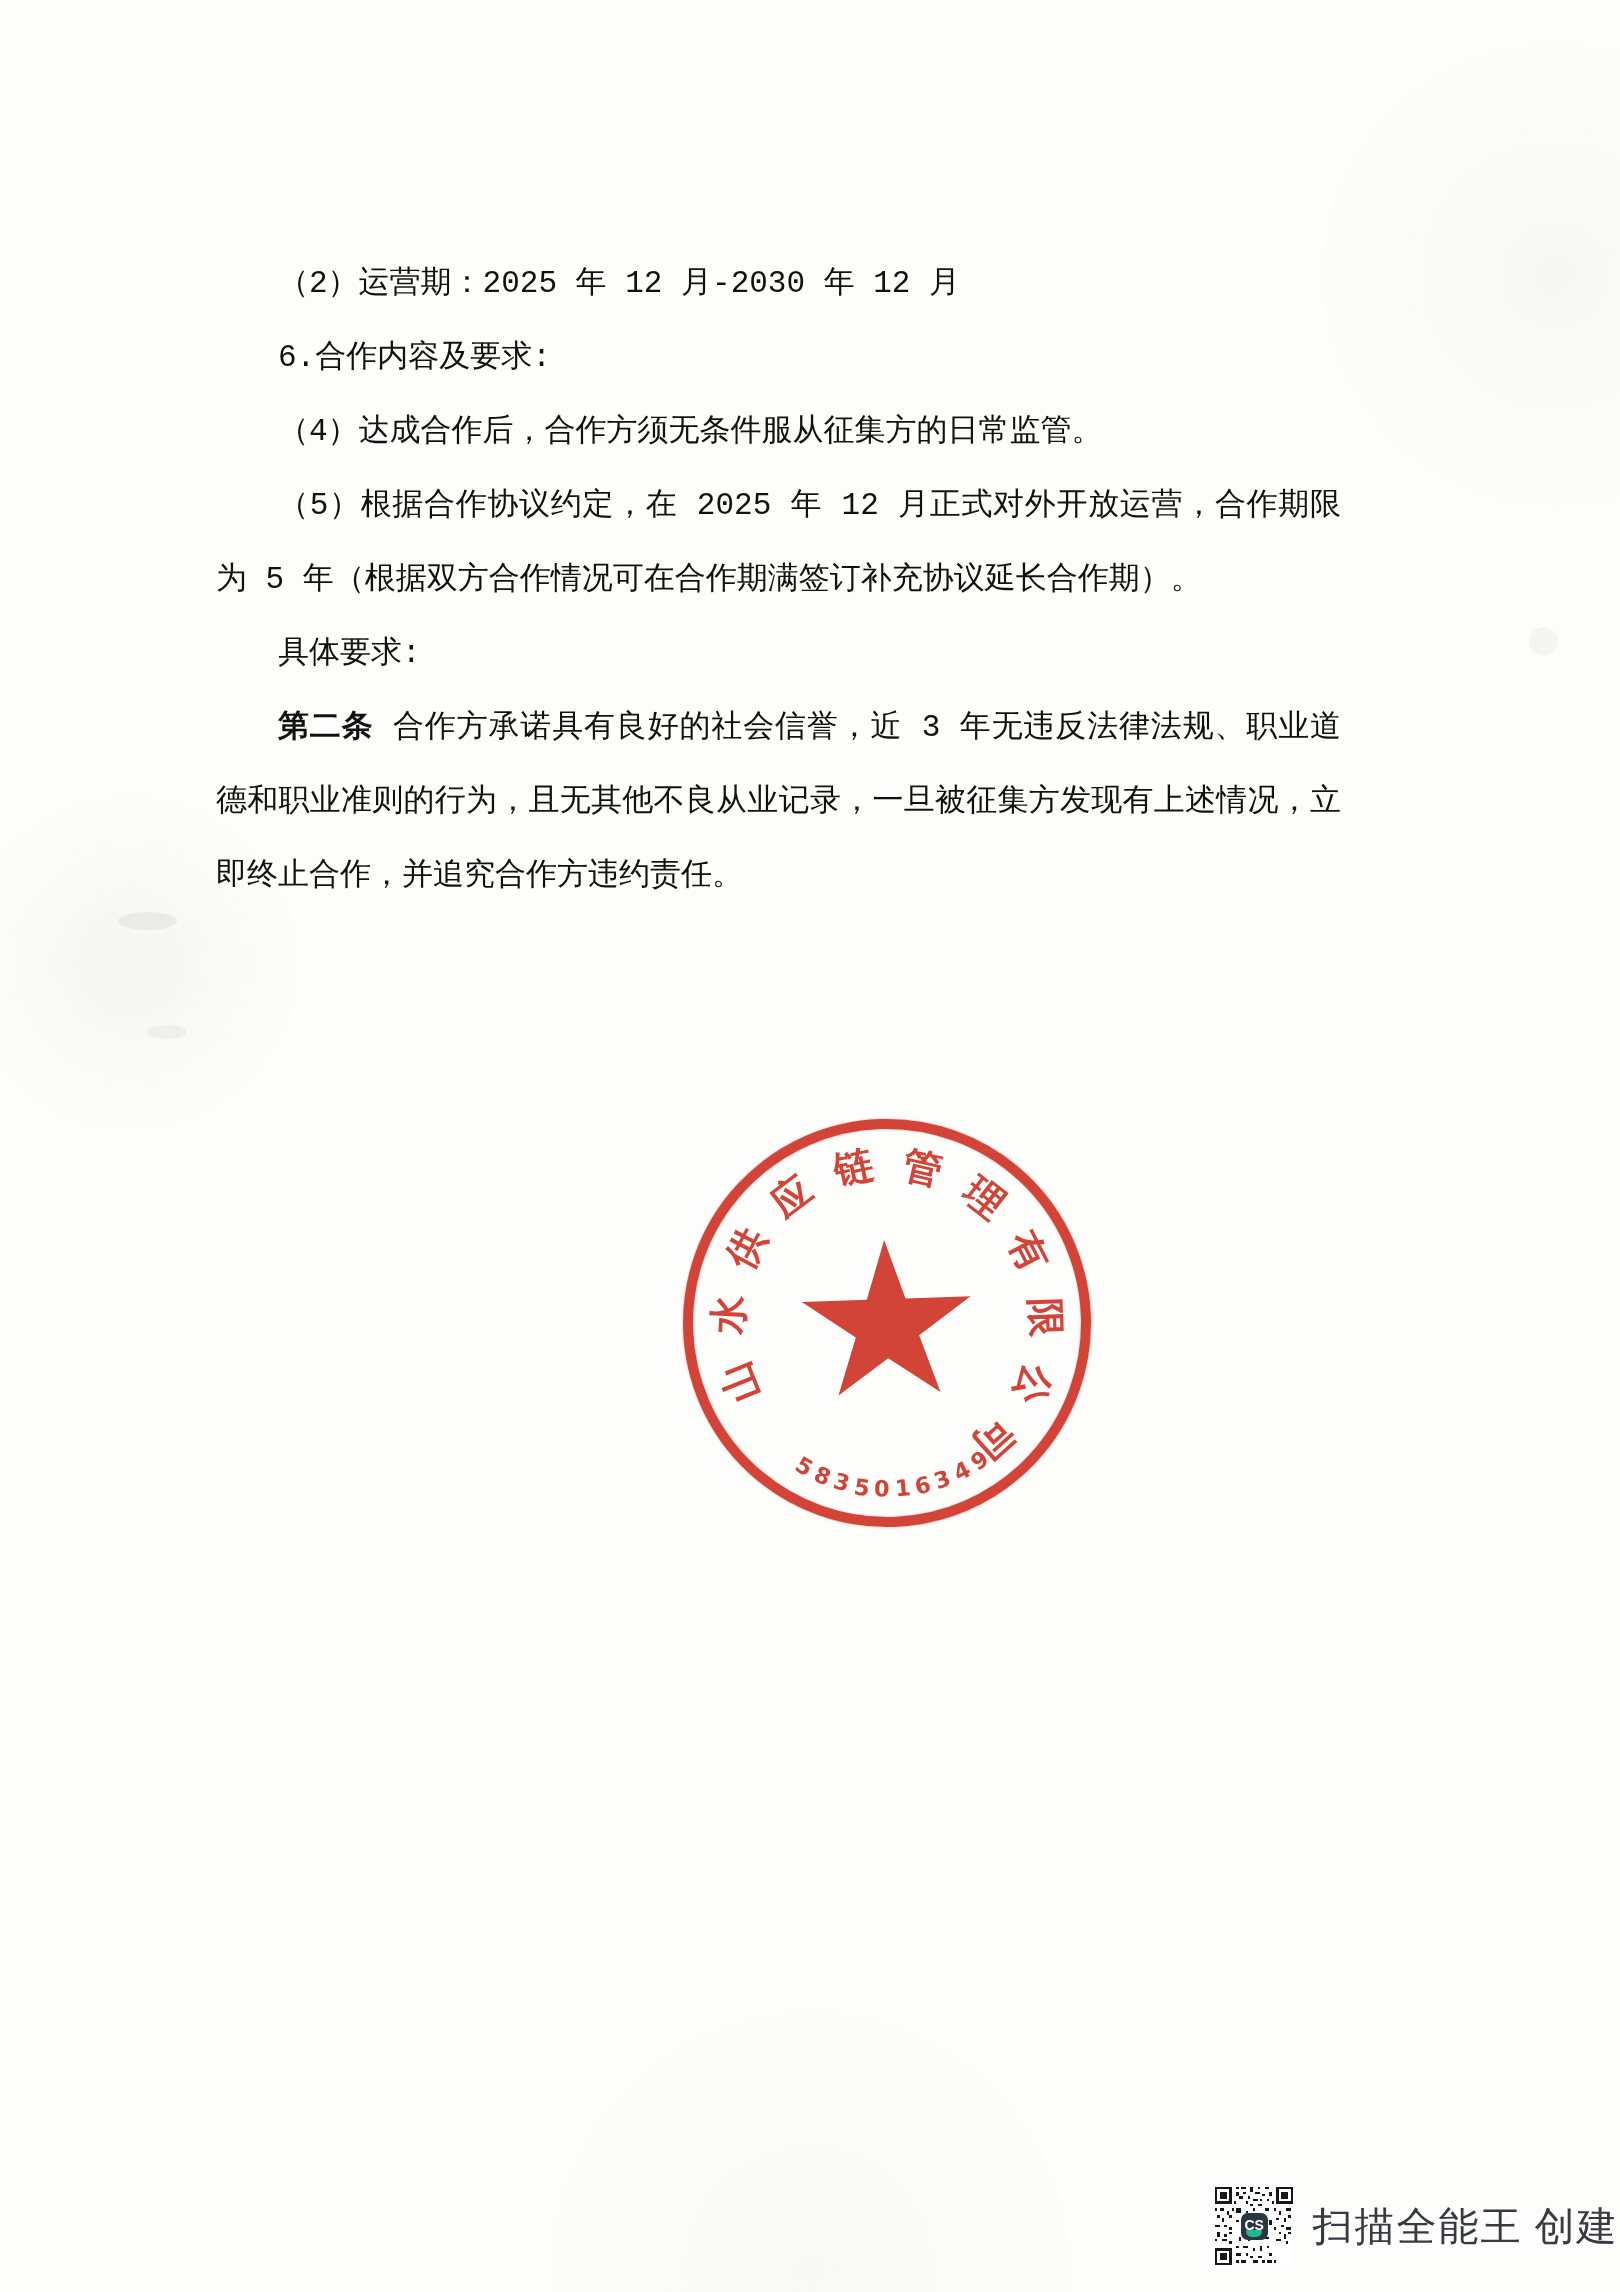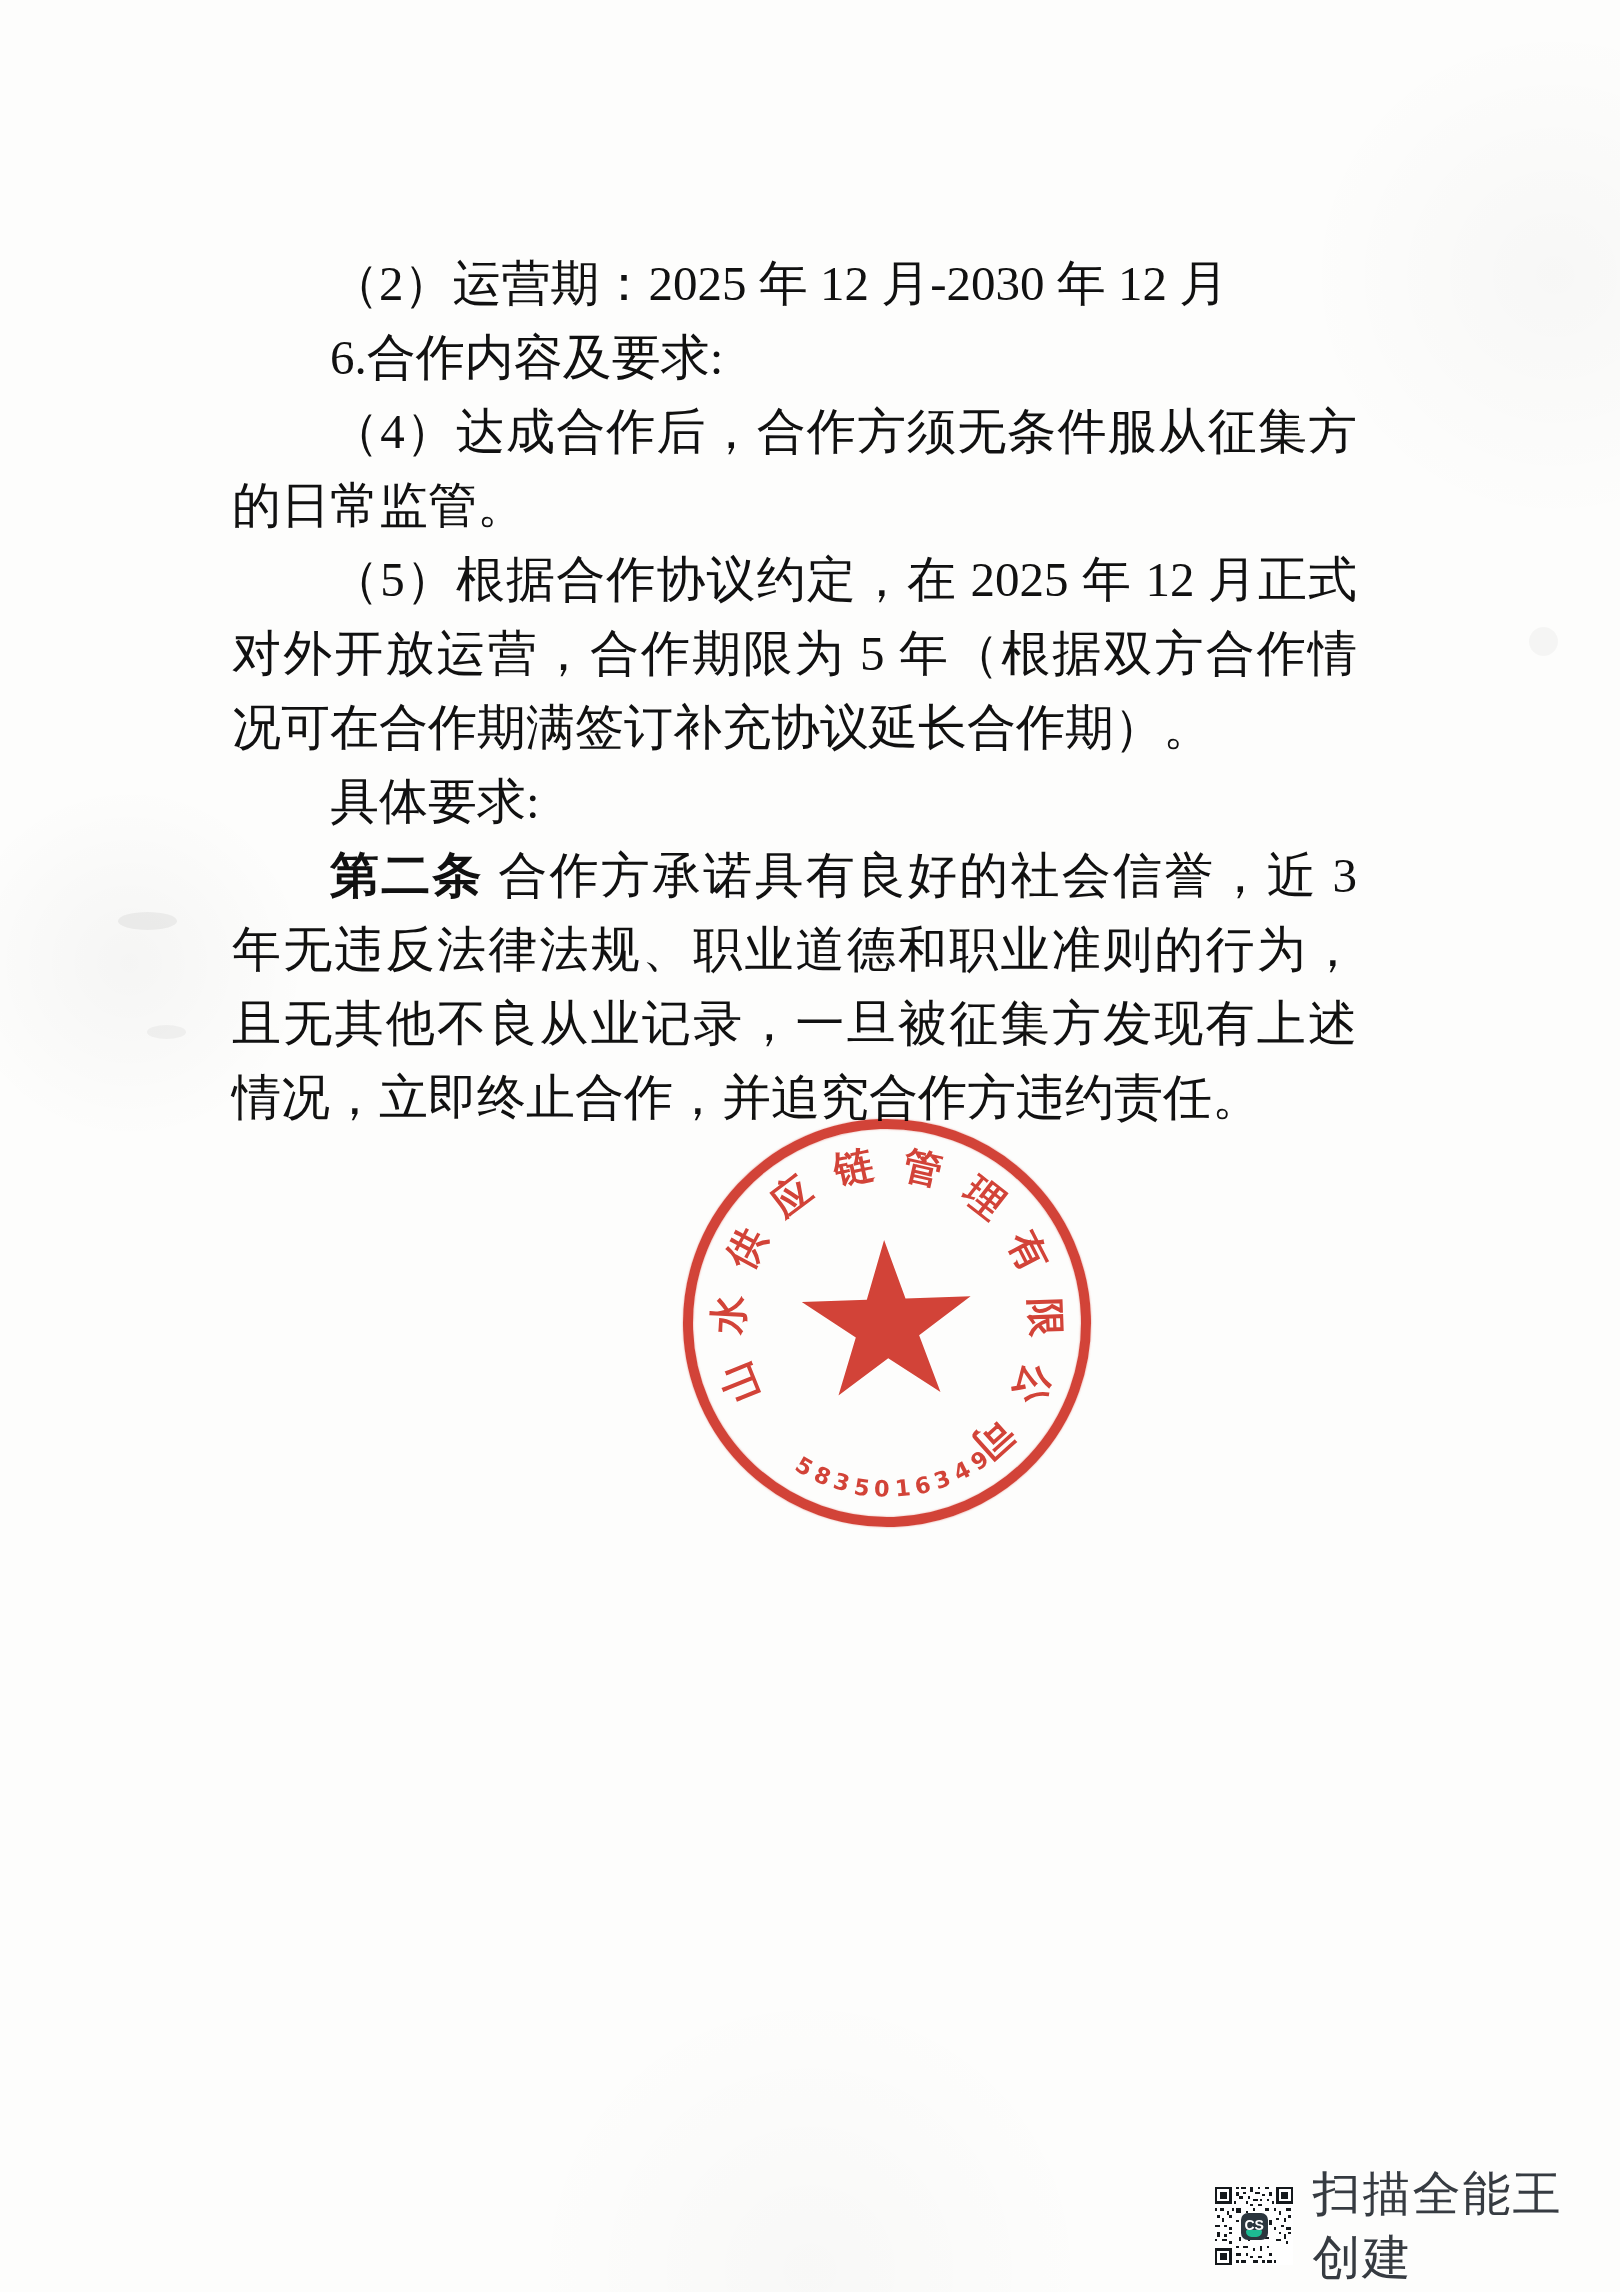--- a/index.html
+++ b/index.html
@@ -11,23 +11,24 @@
   }
   .page{
     position:absolute;inset:0;
     background:
       radial-gradient(circle at 8% 42%, rgba(0,0,0,0.03), transparent 9%),
       radial-gradient(circle at 96% 12%, rgba(0,0,0,0.025), transparent 10%),
       radial-gradient(circle at 50% 99%, rgba(0,0,0,0.02), transparent 12%),
       #fdfdfc;
   }
   .body-text{
-    position:absolute;left:232px;top:247px;width:1125px;
-    font-size:49px;line-height:74px;color:#111;
+    position:absolute;left:216px;top:247px;width:1125px;
+    font-size:31px;line-height:74px;color:#111;
     text-align:justify;
+    font-family:Liberation Mono, monospace;
   }
   .para{margin:0;}
   .para.indent{text-indent:2em;}
   .lead{font-weight:600;}
   
   .seal{
     position:absolute;left:681px;top:1117px;width:412px;height:412px;
     color:var(--seal-color,#d2372b);
     mix-blend-mode:multiply;opacity:.94;
     transform:rotate(-2deg);
@@ -65,21 +66,21 @@
   }
   .qr-logo-text{
     color:#fff;font-family:"Liberation Sans","DejaVu Sans",sans-serif;
     font-weight:700;font-size:14px;line-height:13.7px;position:relative;z-index:2;
   }
   .qr-logo-arc{
     position:absolute;bottom:2.9px;left:5.9px;width:15.7px;height:6.9px;
     background:var(--brand-teal,#1db992);border-radius:2px 2px 7.8px 7.8px;z-index:1;
   }
   .footer-text{
-    margin-left:19.6px;font-size:48px;color:#363b41;letter-spacing:2px;
+    margin-left:19.6px;font-size:40px;color:#363b41;letter-spacing:2px;
     font-family:"Liberation Serif","DejaVu Serif",serif;
   }
   .smudge{position:absolute;border-radius:50%;pointer-events:none;}
 </style>
 </head>
 <body>
 
 <div class="page">
 
   <div class="smudge" style="left:118px;top:912px;width:59px;height:17.6px;background:rgba(0,0,0,0.05);"></div>

